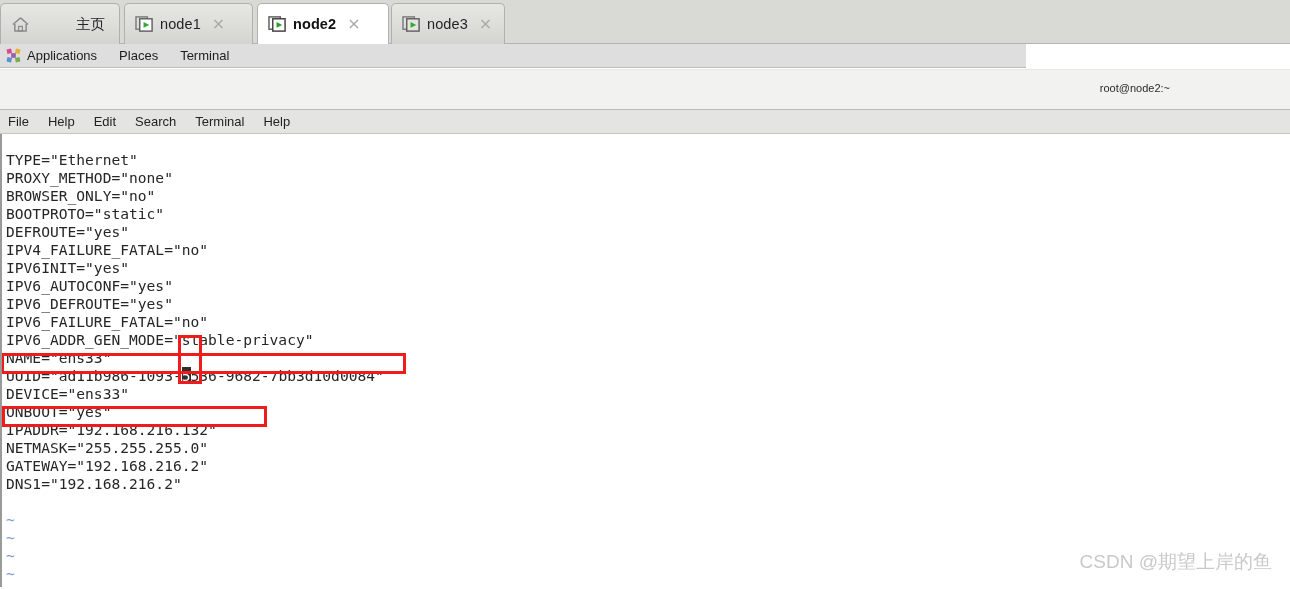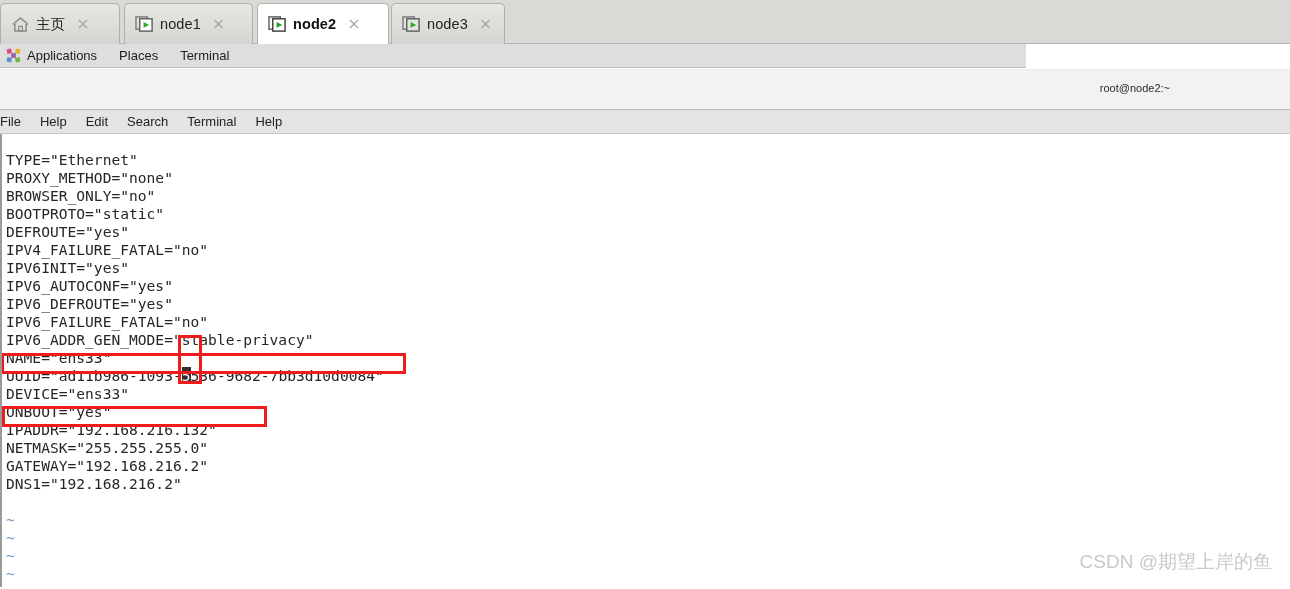--- a/index.html
+++ b/index.html
@@ -109,20 +109,21 @@
     color: #2b2b2b;
     white-space: nowrap;
   }
   .term-menu {
     height: 24px;
     background: #e4e4e2;
     border-bottom: 1px solid #c6c6c2;
     box-sizing: border-box;
     display: flex;
     align-items: center;
+    padding-left: 8px;
   }
   .menu-item {
     font-size: 13px;
     color: #232323;
     margin-right: 19px;
     white-space: nowrap;
   }
 
   
   .term-body {
@@ -167,21 +168,21 @@
     color: #c9c9c9;
     white-space: nowrap;
     font-family: "Liberation Sans", "DejaVu Sans", sans-serif;
   }
 </style>
 </head>
 <body>
 
 <div class="tabstrip">
 
-  <div class="tab" id="tab0" style="left: 0px; width: 120px;">
+  <div class="tab" id="tab0" style="left: 0px; width: 120px; gap: 40px;">
     <span>
       <svg class="ico-home" viewBox="0 0 20 18">
         <path d="M10 2 L18 9 M10 2 L2 9" stroke="#8c8c8c" stroke-width="1.6" fill="none"></path>
         <path d="M4 8.5 L4 16 L16 16 L16 8.5" stroke="#8c8c8c" stroke-width="1.6" fill="none"></path>
         <rect x="8" y="11" width="4" height="5" stroke="#8c8c8c" stroke-width="1.3" fill="none"></rect>
       </svg>
     </span>
     <span class="tab-label">主页</span>
     <span class="tab-close">×</span>
   </div>

